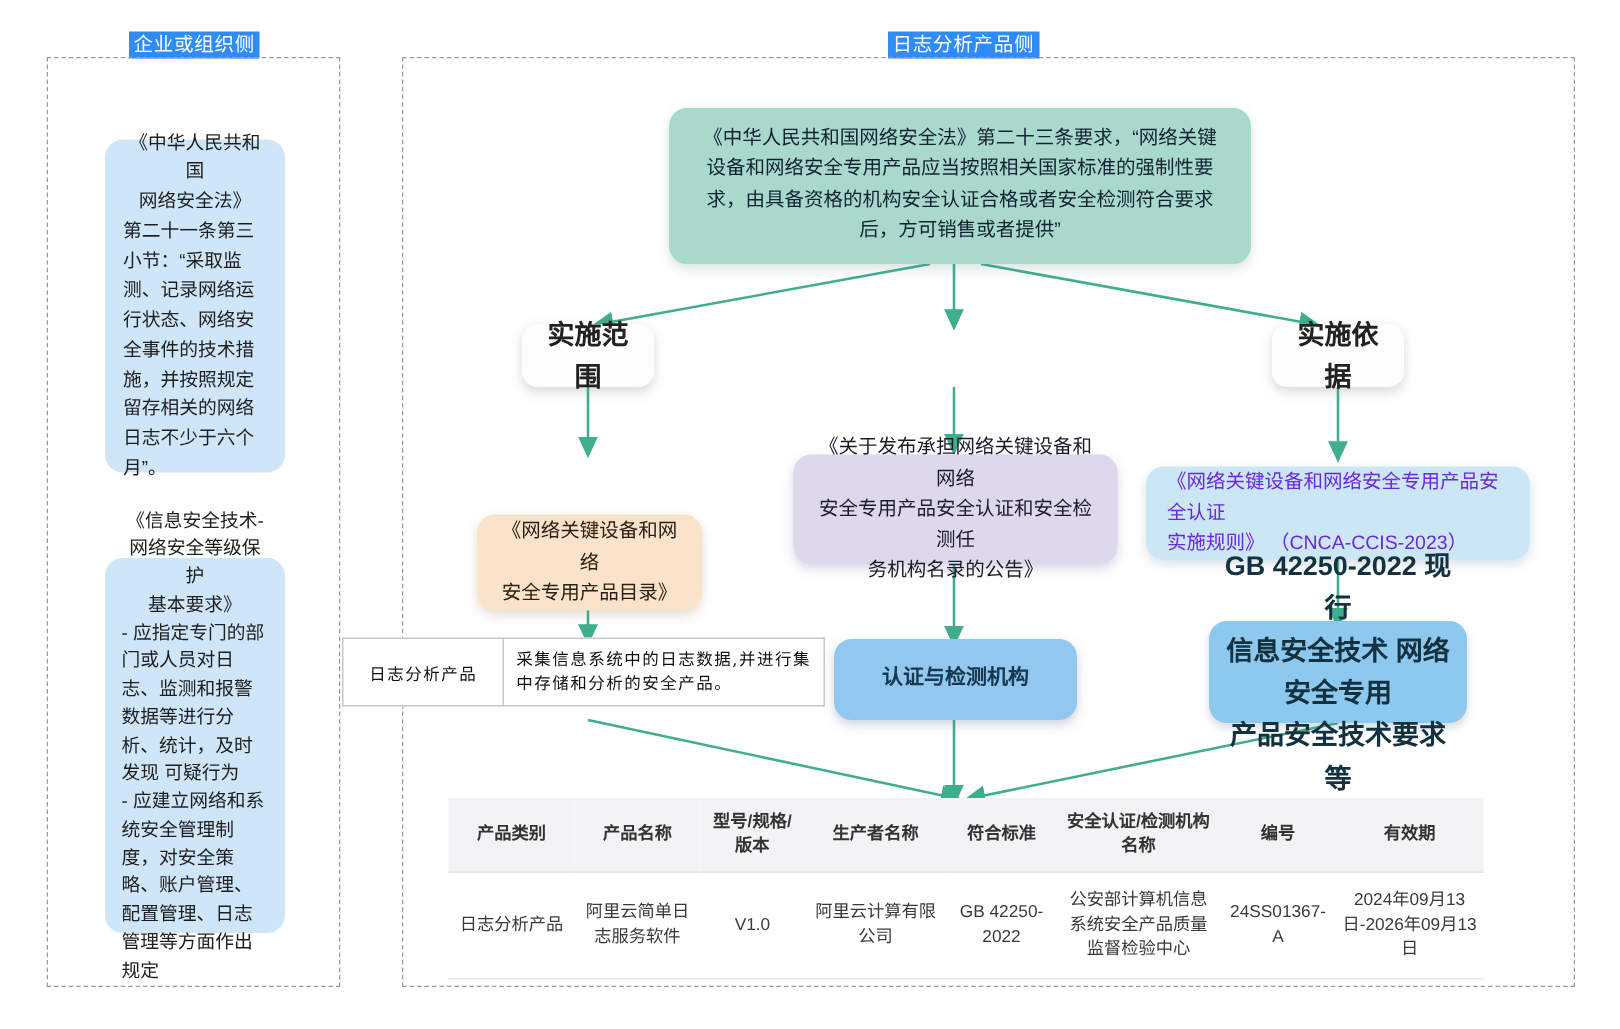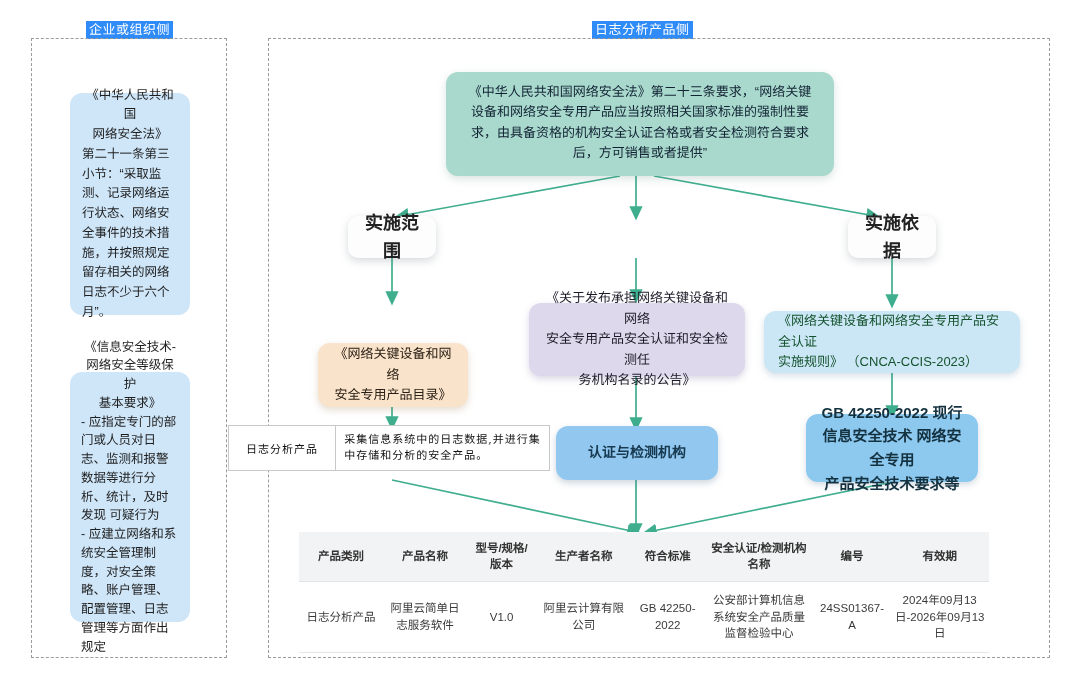--- a/index.html
+++ b/index.html
@@ -51,21 +51,21 @@
     background:#92c8f0;
     color:#17394f;
     font-size:14px;
     font-weight:600;
     box-shadow:0 3px 7px rgba(90,120,150,.30);
     font-family:Liberation Serif, serif;
   }
   .card-blue-mid{
     background:#8dc8ef;
     color:#14313f;
-    font-size:15px;
+    font-size:18px;
     font-weight:600;
     box-shadow:0 3px 6px rgba(90,120,150,.25);
   }
   .card-green{
     background:#a9d9cd;
     color:#123;
     font-size:13px;
     box-shadow:0 3px 8px rgba(80,130,120,.22);
     align-items:flex-end;
   }
@@ -84,21 +84,21 @@
     box-shadow:0 3px 7px rgba(160,130,90,.28);
   }
   .card-purple{
     background:#ddd8ec;
     color:#1d1b28;
     font-size:13px;
     box-shadow:0 3px 7px rgba(110,100,150,.25);
   }
   .card-cyan{
     background:#cbe6f5;
-    color:#14532d;
+    color:#6d28d9;
     font-size:13px;
     box-shadow:0 3px 7px rgba(90,130,160,.25);
   }
 
   .bluebox-inner{
     width:100%;
     text-align:center;
   }
   .bluebox-inner .hang{text-align:left;}
 

